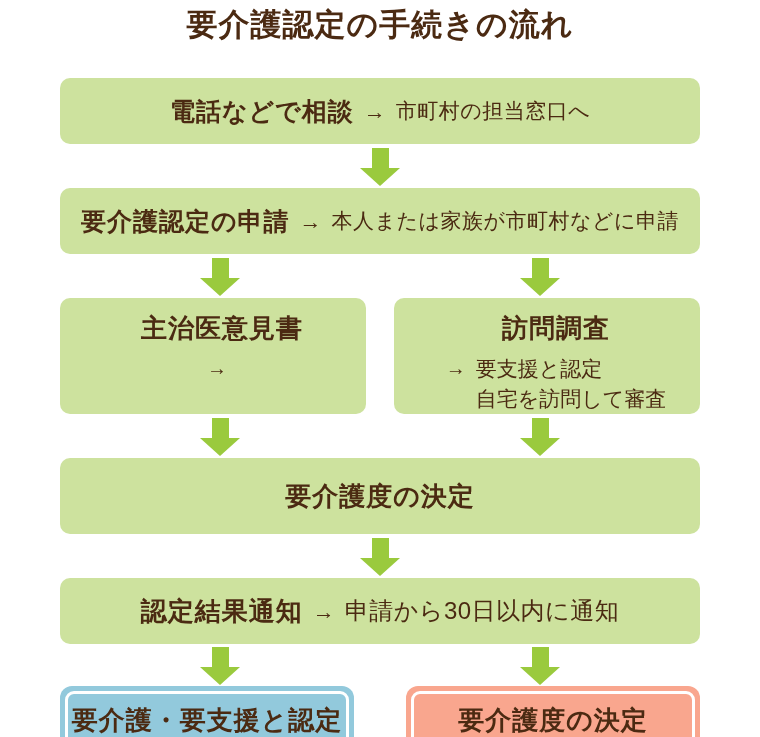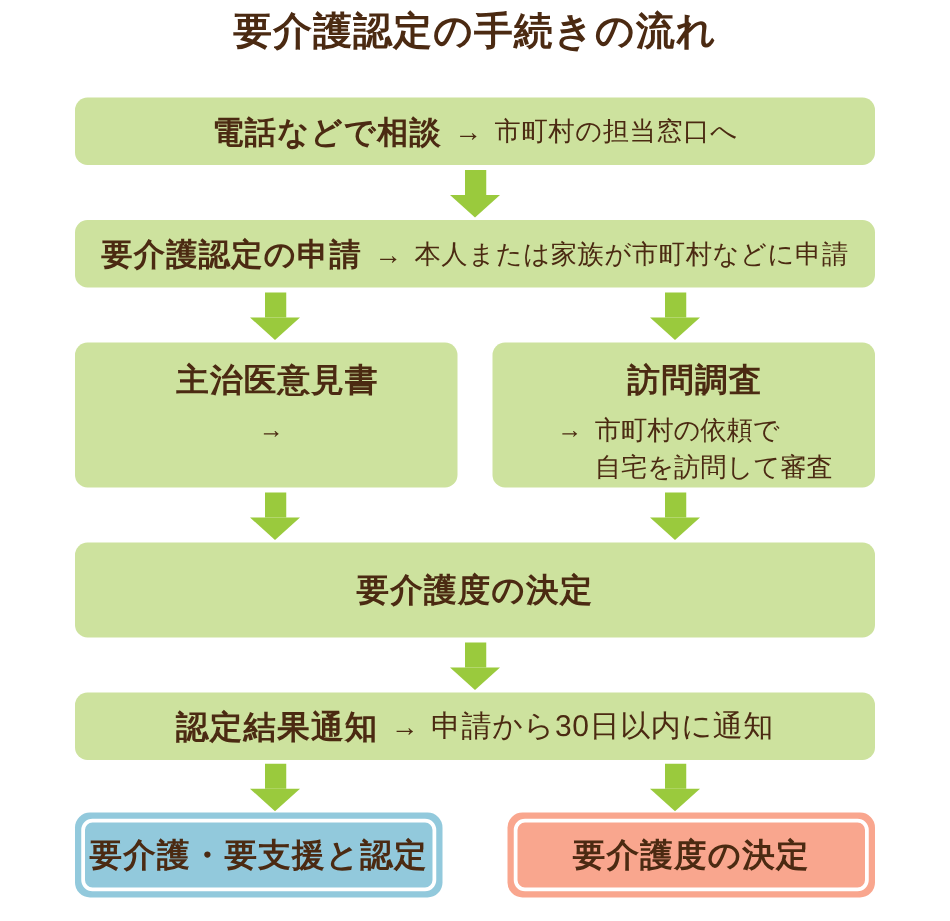--- a/index.html
+++ b/index.html
@@ -35,21 +35,21 @@
   .col {
     width: 640px;
     margin: 34px auto 0;
   }
   .box {
     background: var(--box-green);
     border-radius: 10px;
   }
   .row-box {
     width: 100%;
-    height: 54px;
+    height: 66px;
     display: flex;
     align-items: center;
     justify-content: center;
     white-space: nowrap;
   }
   .bold-label { font-size: 25px; font-weight: bold; letter-spacing: 1px; }
   .inline-arrow { font-size: 22px; margin: 0 10px; position: relative; top: 1px; }
   .desc-label { font-size: 21px; letter-spacing: 0.5px; }
   .big-desc { font-size: 24px; }
 
@@ -157,21 +157,21 @@
         <div class="detail-title">主治医意見書</div>
         <div class="detail-sub">
           <span class="sub-arrow">→</span>
         </div>
       </div>
       <div class="box detail-box">
         <div class="detail-title">訪問調査</div>
         <div class="detail-sub">
           <span class="sub-arrow">→</span>
           <span class="sub-lines">
-            <div>市町村の依頼で</div>
+            <div>要支援と認定</div>
             <div>自宅を訪問して審査</div>
           </span>
         </div>
       </div>
     </div>
 
     <div class="arrow-row double">
       <span class="half">
           <span class="barrow">
             <span class="shaft"></span>

